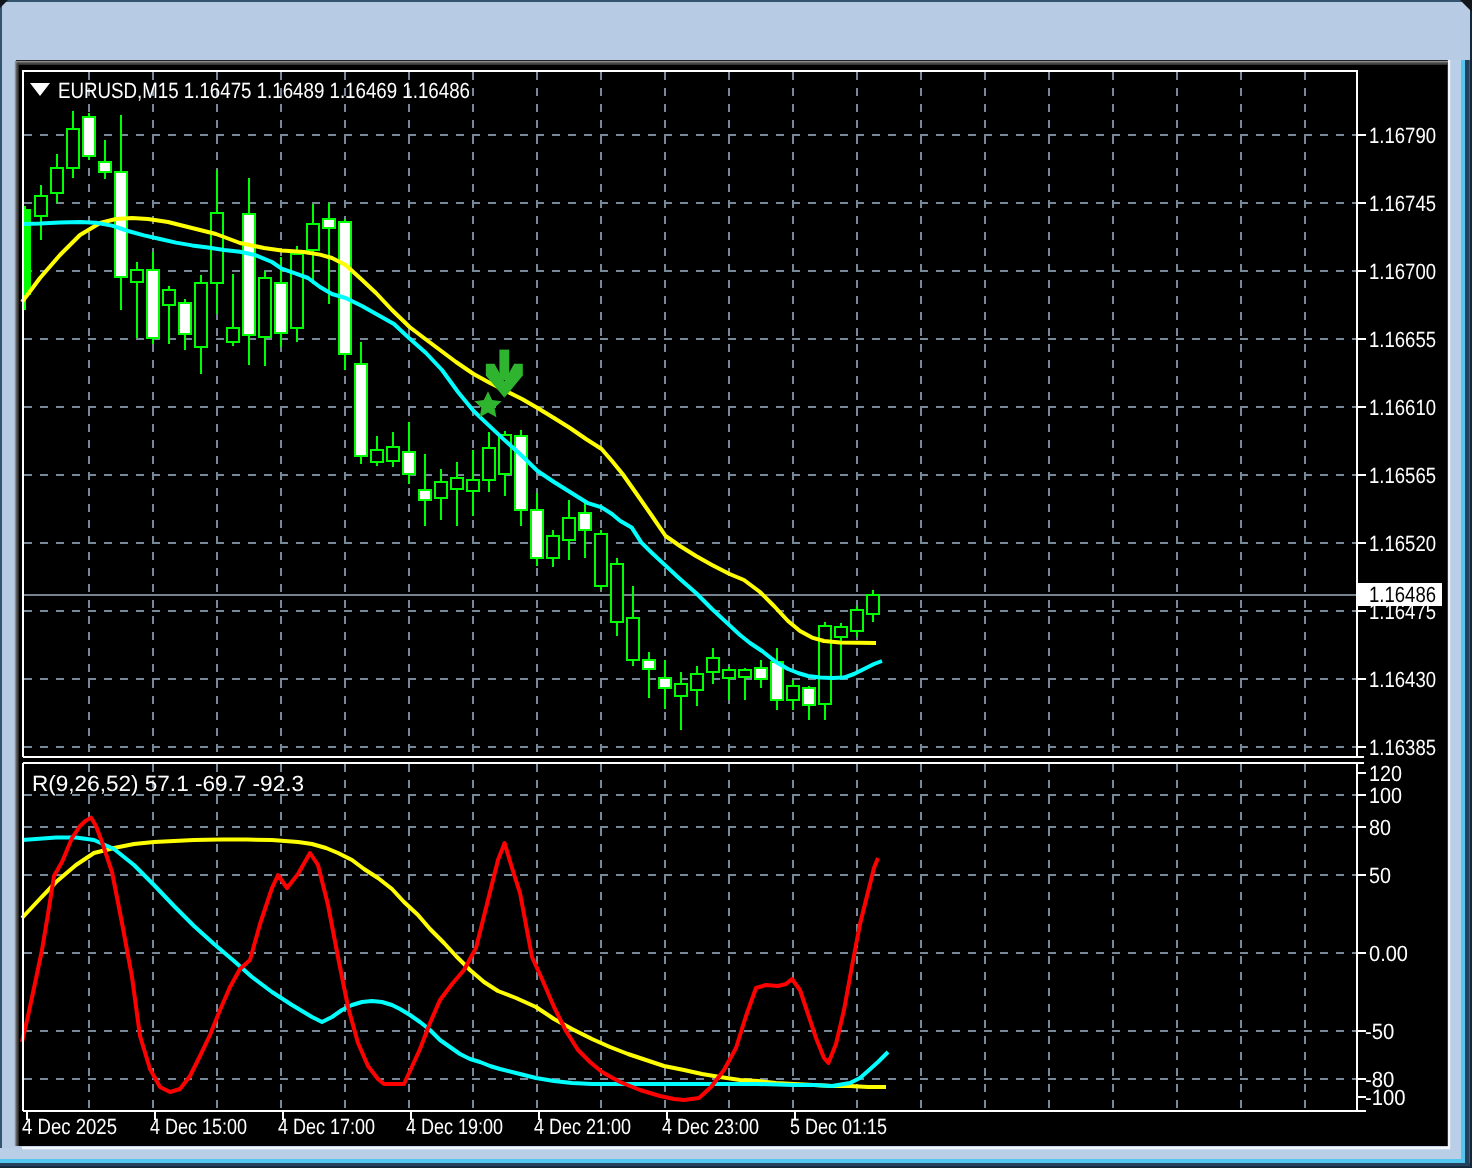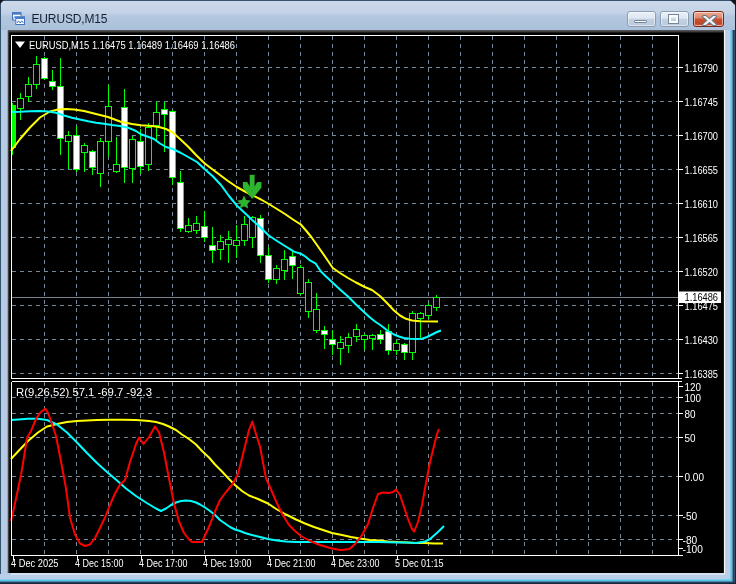--- a/index.html
+++ b/index.html
@@ -12,45 +12,20 @@
 #bmax{left:659px;width:29px;background:linear-gradient(#e9eff7 0%,#dde7f2 45%,#c3d1e2 50%,#bac9dd 100%);}
 #bclose{left:692px;width:31px;background:linear-gradient(#eba890 0%,#e08a6c 42%,#cb5234 50%,#c04426 80%,#cd5b40 100%);border-color:#7c251a;}
 .btn .inner{position:absolute;left:0;top:0;right:0;bottom:0;border:1px solid rgba(255,255,255,.5);border-radius:2px;}
 #bmin .glyph{position:absolute;left:6px;top:8px;width:13px;height:3px;background:#fdfdfe;border:1px solid #76879c;border-radius:1px;}
 #bmax .glyph{position:absolute;left:8px;top:3px;width:9px;height:8px;border:2px solid #fdfdfe;outline:1px solid #76879c;}
 #client{position:absolute;left:8px;top:30px;width:716px;height:543px;background:#000;}
 svg text{font-family:"Liberation Sans",sans-serif;}
 </style></head>
 <body>
 <div id="win">
- <div id="titlebar">
-  <svg style="position:absolute;left:11px;top:11px" width="13" height="13" viewBox="0 0 13 13">
-    <rect x="0.5" y="0.5" width="8.5" height="7.5" fill="#fff" stroke="#3f74c0" stroke-width="1"></rect>
-    <rect x="0.5" y="0.5" width="8.5" height="2.2" fill="#4a7cc4"></rect>
-    <path d="M1.5 6.5 l1.5-2 1.5 2 1.5-2 1.5 2" stroke="#3f74c0" stroke-width="1" fill="none"></path>
-    <rect x="3.8" y="4.8" width="8.7" height="7.7" fill="#fff" stroke="#3f74c0" stroke-width="1"></rect>
-    <rect x="3.8" y="4.8" width="8.7" height="2.2" fill="#4a7cc4"></rect>
-    <path d="M5 11 l1.6-2.2 1.6 2.2 1.6-2.2 1.6 2.2" stroke="#3f74c0" stroke-width="1" fill="none"></path>
-  </svg>
-  <div id="title">EURUSD,M15</div>
-  <div class="btn" id="bmin">
-        <div class="inner"></div>
-        <div class="glyph"></div>
-      </div>
-  <div class="btn" id="bmax">
-        <div class="inner"></div>
-        <div class="glyph"></div>
-      </div>
-  <div class="btn" id="bclose">
-        <div class="inner"></div>
-   <svg style="position:absolute;left:6.5px;top:1.5px" width="17" height="13" viewBox="0 0 17 13">
-     <path d="M2.2 1.5 L5 1.5 L8.5 4.6 L12 1.5 L14.8 1.5 L15.6 2.6 L11.2 6.5 L15.6 10.4 L14.8 11.5 L12 11.5 L8.5 8.4 L5 11.5 L2.2 11.5 L1.4 10.4 L5.8 6.5 L1.4 2.6 z" fill="#f5f7f9" stroke="#6b7988" stroke-width="1.1"></path>
-   </svg>
-  </div>
- </div>
  <div id="client"></div>
  <div style="position:absolute;left:0;top:0"><svg width="736" height="584" viewBox="0 0 736 584" font-family="Liberation Sans, sans-serif">
 <path d="M44.5 36V378 M44.5 382V555 M76.5 36V378 M76.5 382V555 M108.5 36V378 M108.5 382V555 M140.5 36V378 M140.5 382V555 M172.5 36V378 M172.5 382V555 M204.5 36V378 M204.5 382V555 M236.5 36V378 M236.5 382V555 M268.5 36V378 M268.5 382V555 M300.5 36V378 M300.5 382V555 M332.5 36V378 M332.5 382V555 M364.5 36V378 M364.5 382V555 M396.5 36V378 M396.5 382V555 M428.5 36V378 M428.5 382V555 M460.5 36V378 M460.5 382V555 M492.5 36V378 M492.5 382V555 M524.5 36V378 M524.5 382V555 M556.5 36V378 M556.5 382V555 M588.5 36V378 M588.5 382V555 M620.5 36V378 M620.5 382V555 M652.5 36V378 M652.5 382V555" stroke="#778899" stroke-width="1" stroke-dasharray="4 4" fill="none" shape-rendering="crispEdges"></path>
 <path d="M12 67.5H678 M12 101.5H678 M12 135.5H678 M12 169.5H678 M12 203.5H678 M12 237.5H678 M12 271.5H678 M12 305.5H678 M12 339.5H678 M12 373.5H678" stroke="#778899" stroke-width="1" stroke-dasharray="4 4" fill="none" shape-rendering="crispEdges"></path>
 <path d="M12 397.5H678 M12 413.5H678 M12 437.5H678 M12 476.5H678 M12 515.5H678 M12 539.5H678" stroke="#778899" stroke-width="1" stroke-dasharray="4 4" fill="none" shape-rendering="crispEdges"></path>
 <path d="M12 297.5H678" stroke="#76828E" stroke-width="1" fill="none" shape-rendering="crispEdges"></path>
 <path d="M12.5 103V155 M20.5 92.5V120 M28.5 77V101.5 M36.5 55.5V89 M44.5 56.5V80 M52.5 70V89.5 M60.5 57.5V155 M68.5 131V169 M76.5 126V172 M84.5 143V172 M92.5 149.5V175 M100.5 137.5V187 M108.5 85V157 M116.5 137V173 M124.5 89V182.5 M132.5 135.5V183 M140.5 128.5V173.5 M148.5 123V171 M156.5 102V142 M164.5 101.5V152 M172.5 109.5V185 M180.5 171V232 M188.5 218V233 M196.5 216V233.5 M204.5 211V242 M212.5 227V263 M220.5 234.5V260 M228.5 231V263 M236.5 225V258 M244.5 216V246 M252.5 215.5V248 M260.5 215V263 M268.5 246.5V283 M276.5 265V283.5 M284.5 250V280 M292.5 251V279 M300.5 265V295 M308.5 279V318 M316.5 293V333 M324.5 326V349 M332.5 330V354.5 M340.5 336V365 M348.5 333V353 M356.5 324V342 M364.5 333.5V350 M372.5 334V350 M380.5 330V344 M388.5 324V355 M396.5 340V355 M404.5 343V360 M412.5 311V360 M420.5 311.5V338.5 M428.5 303V318.5 M436.5 295V311" stroke="#00FF00" stroke-width="1" fill="none" shape-rendering="crispEdges"></path>
 <g fill="#000000" stroke="#00FF00" stroke-width="1" shape-rendering="crispEdges">
           <rect x="17.5" y="98" width="6" height="10"></rect>
           <rect x="25.5" y="84" width="6" height="12.5"></rect>

